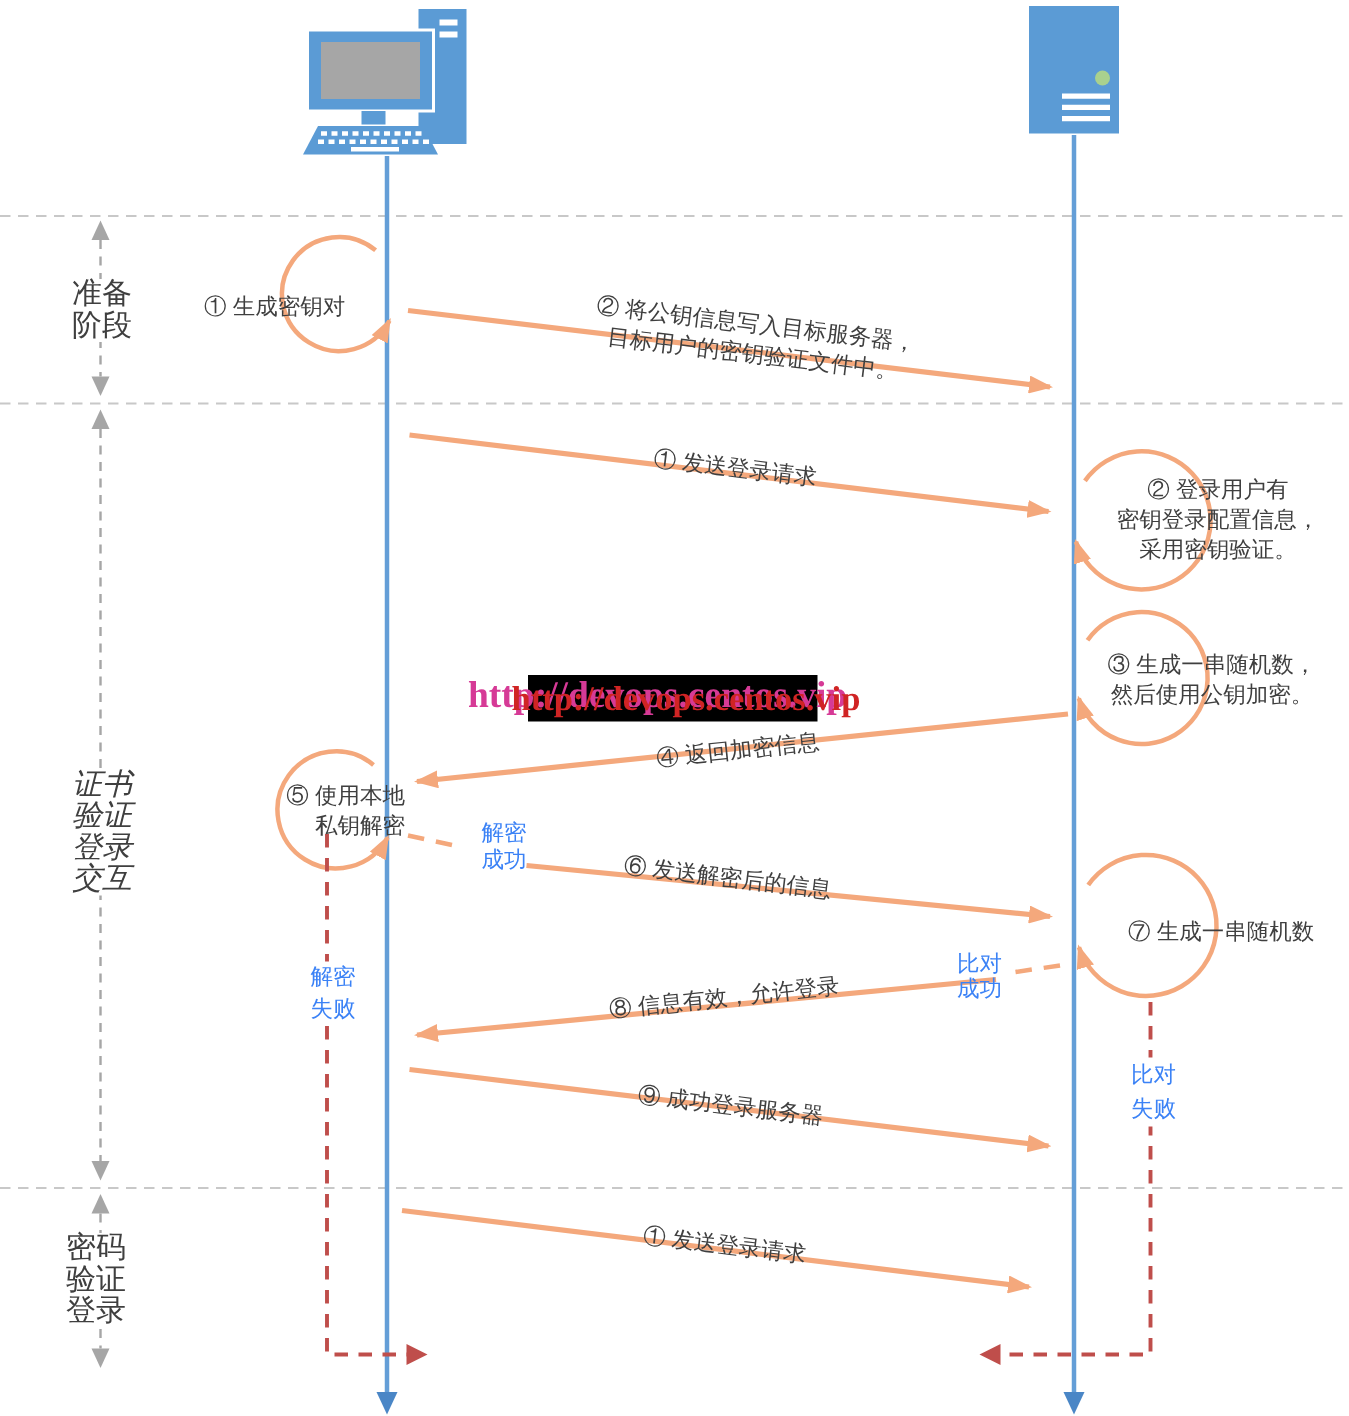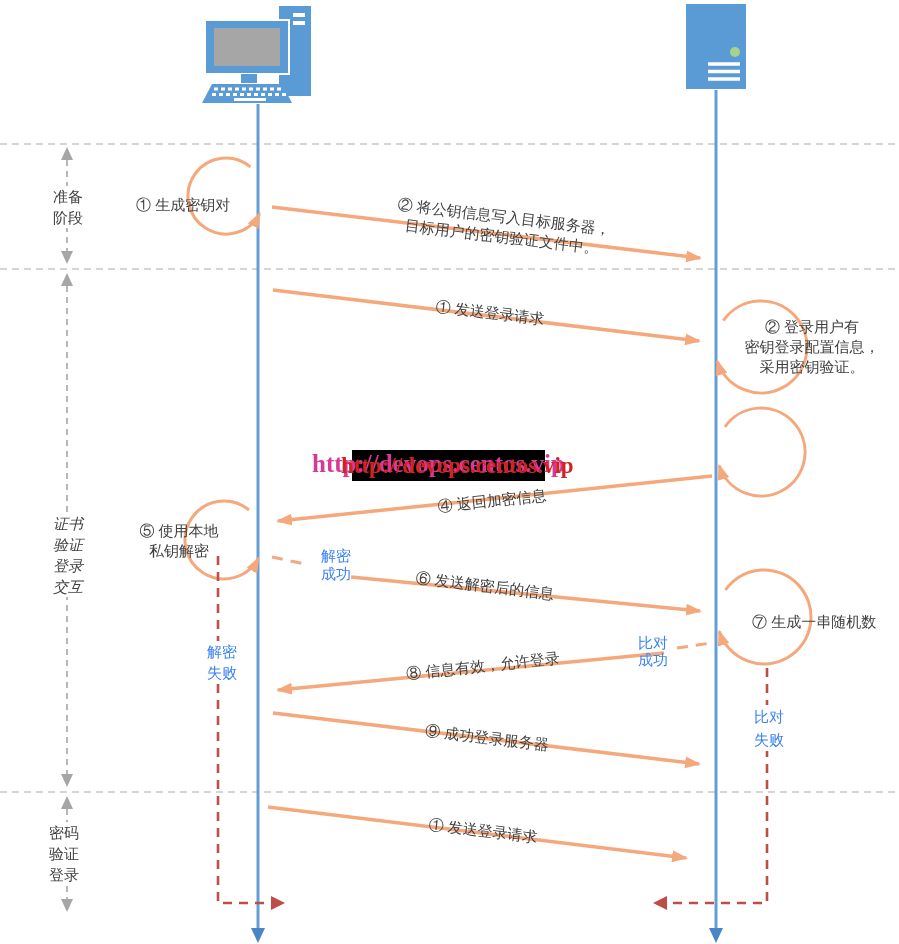--- a/index.html
+++ b/index.html
@@ -7,21 +7,21 @@
     position:relative;width:899px;height:944px;background:#ffffff;
     font-family:"Liberation Sans",sans-serif;color:#3f3f3f;overflow:hidden;
   }
   .canvas svg{position:absolute;left:0;top:0;}
   .lbl{position:absolute;font-size:15px;line-height:20px;white-space:nowrap;}
   .center{text-align:center;}
   .red{color:#3b82f6;}
   .whitebg{background:#ffffff;padding:0 3px;}
   .rot7{transform:rotate(6.8deg);}
   .rotm6{transform:rotate(-6deg);}
-  .phase{font-size:15px;line-height:21px;background:#fff;}
+  .phase{font-size:20px;line-height:21px;background:#fff;}
   .wm{position:absolute;font-family:"Liberation Serif",serif;font-weight:bold;}
   .wm-box{position:absolute;left:352px;top:450px;width:193px;height:31px;background:#000;}
   .wm1{left:312px;top:450px;font-size:25px;color:#d63a96;}
   .wm2{left:341px;top:453px;font-size:23px;color:#d02424;}
 </style>
 </head>
 <body>
 
 <div class="canvas">
 
@@ -136,24 +136,28 @@
   </div>
 
   <div class="lbl center rot7" style="left:420px;top:303px;width:140px;">① 发送登录请求</div>
 
   <div class="lbl center" style="left:722px;top:317px;width:180px;">
     <div>② 登录用户有</div>
     <div>密钥登录配置信息，</div>
     <div>采用密钥验证。</div>
   </div>
 
+  <div class="lbl center" style="left:718px;top:434px;width:180px;">
+    <div>③ 生成一串随机数，</div>
+    <div>然后使用公钥加密。</div>
+  </div>
 
   <div class="lbl center rotm6" style="left:422px;top:491px;width:140px;">④ 返回加密信息</div>
 
-  <div class="lbl center" style="left:114px;top:521px;width:130px;">
+  <div class="lbl center" style="left:140px;top:521px;width:130px;text-align:right;">
     <div>⑤ 使用本地</div>
     <div>私钥解密</div>
   </div>
 
   <div class="lbl center red" style="left:317px;top:547px;width:38px;line-height:18px;">
     <div>解密</div>
     <div>成功</div>
   </div>
 
   <div class="lbl center rot7" style="left:400px;top:576px;width:170px;">⑥ 发送解密后的信息</div>

